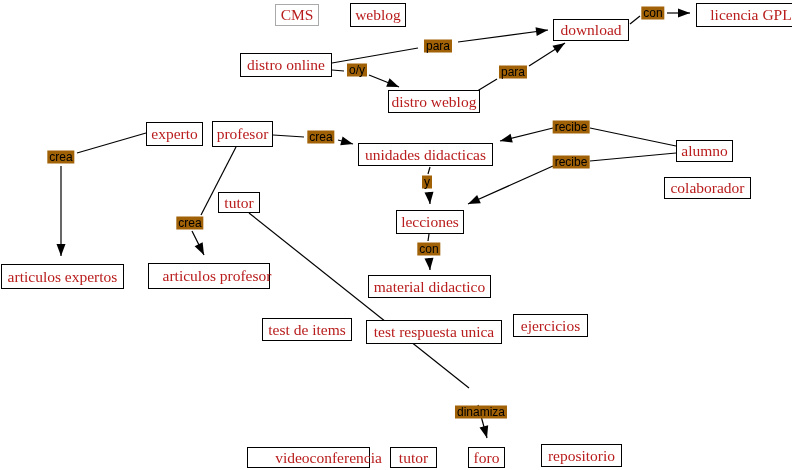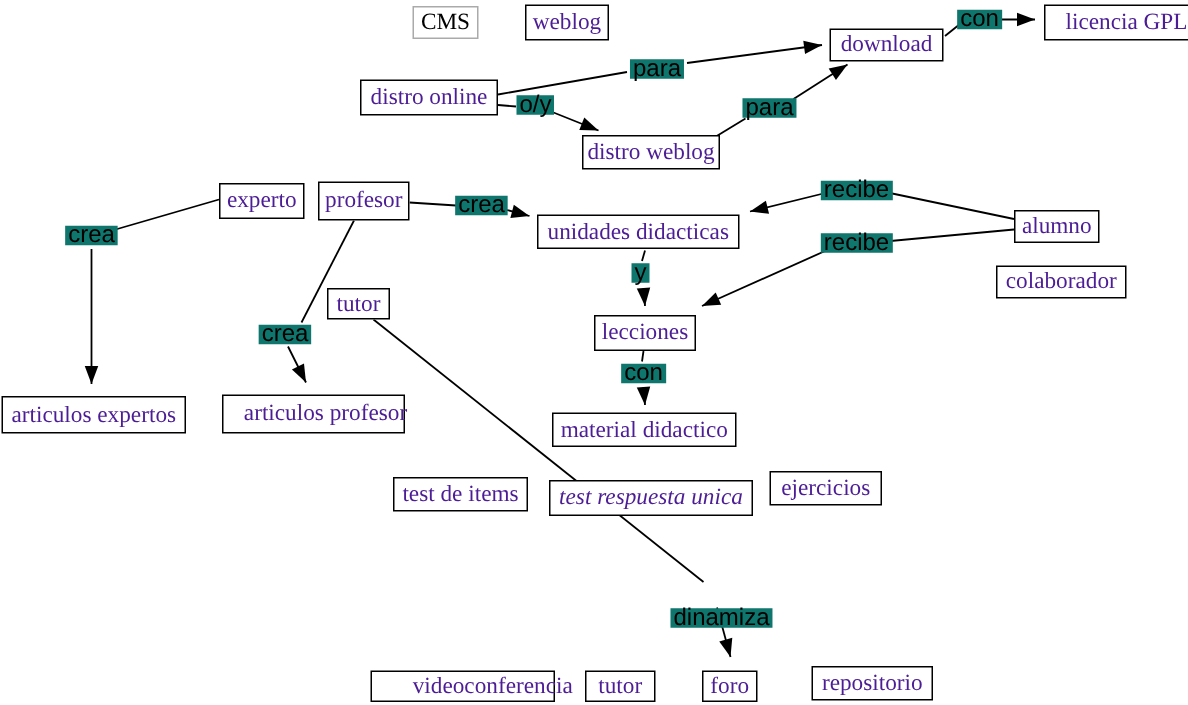--- a/index.html
+++ b/index.html
@@ -10,35 +10,35 @@
     font-family:"Liberation Serif", serif;
     overflow:hidden;
   }
   #edges-svg{position:absolute;left:0;top:0;width:792px;height:470px;}
   #edges-svg line{stroke:#000;stroke-width:1.2;fill:none;}
   .node{
     position:absolute;
     box-sizing:border-box;
     border:1px solid #000;
     background:#fff;
-    color:#4c1d95;
+    color:#b91c1c;
     font-size:15.5px;
     text-align:center;
     white-space:nowrap;
     display:flex;align-items:center;justify-content:center;
     padding:0 3px;
   }
-  .node.muted{border-color:#aaaaaa;color:#000000;}
+  .node.muted{border-color:#aaaaaa;color:#b91c1c;}
   .edge-label{
     position:absolute;
     transform:translate(-50%,-50%);
-    background:#0f766e;
+    background:#a16207;
     color:#000;
     font-family:"Liberation Sans", sans-serif;
-    font-size:16px;
+    font-size:12px;
     line-height:13px;
     padding:0 2px;
     white-space:nowrap;
   }
 </style>
 </head>
 <body>
 
 <div id="canvas">
 
@@ -110,21 +110,21 @@
       <div class="node" style="left: 212px; top: 121px; width: 61px; height: 26px;">profesor</div>
       <div class="node" style="left: 358px; top: 143px; width: 135px; height: 23px;">unidades didacticas</div>
       <div class="node" style="left: 676px; top: 140px; width: 57px; height: 22px;">alumno</div>
       <div class="node" style="left: 664px; top: 177px; width: 87px; height: 22px;">colaborador</div>
       <div class="node" style="left: 218px; top: 192px; width: 42px; height: 21px;">tutor</div>
       <div class="node" style="left: 396px; top: 210px; width: 68px; height: 24px;">lecciones</div>
       <div class="node" style="left: 1px; top: 264px; width: 123px; height: 25px;">articulos expertos</div>
       <div class="node" style="left: 148px; top: 263px; width: 122px; height: 26px; padding-left: 19px;">articulos profesor</div>
       <div class="node" style="left: 368px; top: 275px; width: 123px; height: 23px;">material didactico</div>
       <div class="node" style="left: 262px; top: 318px; width: 90px; height: 23px;">test de items</div>
-      <div class="node" style="left: 366px; top: 320px; width: 136px; height: 24px; font-style: italic;">test respuesta unica</div>
+      <div class="node" style="left: 366px; top: 320px; width: 136px; height: 24px;">test respuesta unica</div>
       <div class="node" style="left: 513px; top: 314px; width: 75px; height: 23px;">ejercicios</div>
       <div class="node" style="left: 247px; top: 447px; width: 123px; height: 21px; padding-left: 43px;">videoconferencia</div>
       <div class="node" style="left: 390px; top: 447px; width: 47px; height: 21px;">tutor</div>
       <div class="node" style="left: 468px; top: 447px; width: 37px; height: 21px;">foro</div>
       <div class="node" style="left: 541px; top: 444px; width: 81px; height: 23px;">repositorio</div>
     </div>
   <div id="labels-layer">
       <div class="edge-label" style="left: 438px; top: 46px;">para</div>
       <div class="edge-label" style="left: 357px; top: 70px;">o/y</div>
       <div class="edge-label" style="left: 513px; top: 72px;">para</div>

